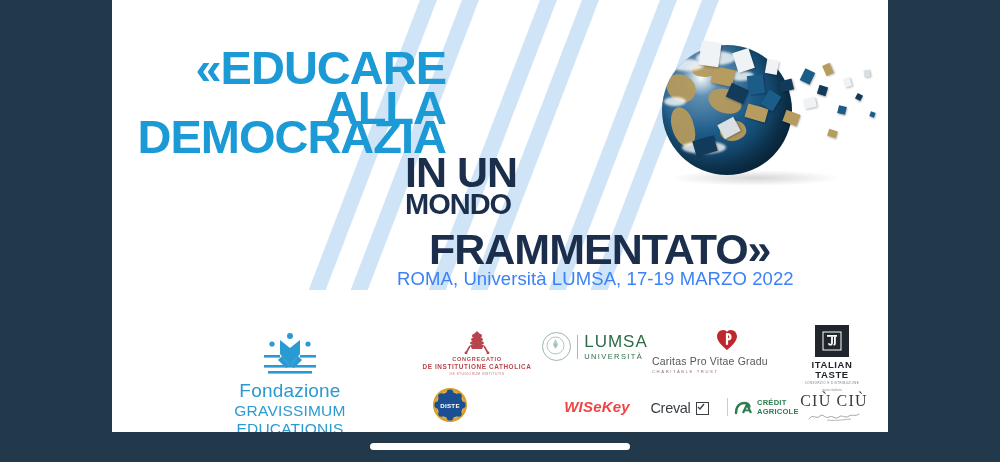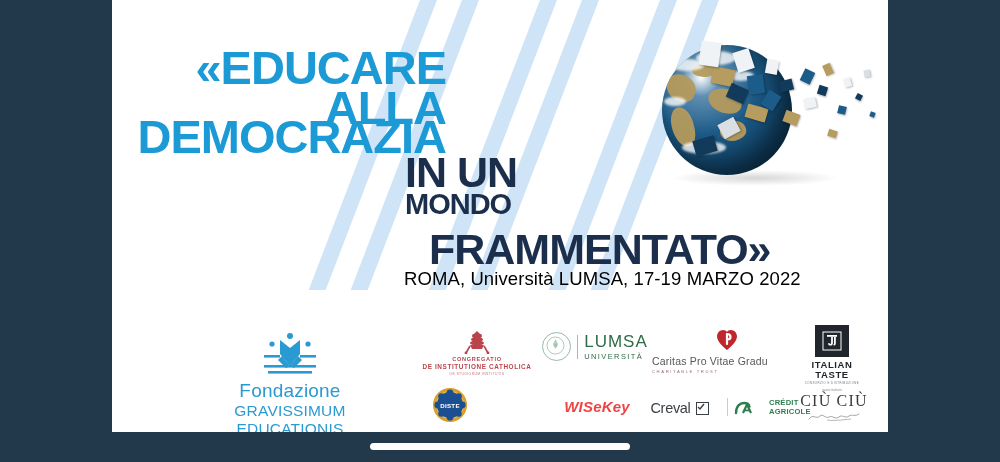--- a/index.html
+++ b/index.html
@@ -145,24 +145,24 @@
 
   #line-educare  { right: 442px; top: 44px;  font-size: 47px; }
   #line-alla     { right: 442px; top: 84px;  font-size: 47px; }
   #line-democ    { right: 442px; top: 113px; font-size: 47px; }
   #line-inun     { left: 293px;  top: 151px; font-size: 43px; }
   #line-mondo    { left: 293px;  top: 190px; font-size: 29px; }
   #line-framm    { left: 293px;  top: 228px; font-size: 43px; margin-left: 24px; }
 
   #subtitle {
     position: absolute;
-    left: 292px;
+    left: 285px;
     top: 268px;
     font-size: 18.5px;
-    color: #000000;
+    color: #3b82f6;
     white-space: nowrap;
     letter-spacing: 0.1px;
   }
 
   
   #logos-area {
     position: absolute;
     left: 0;
     top: 312px;
     width: 776px;
@@ -341,21 +341,21 @@
   }
 
   
   #logo-creditagricole {
     position: absolute;
     left: 622px;
     top: 87px;
     width: 110px;
     display: flex;
     align-items: center;
-    gap: 16px;
+    gap: 4px;
   }
   #ca-mark {
     width: 19px; height: 14px;
     flex: none;
   }
   #ca-text { color: #2e7d4f; font-size: 7.6px; font-weight: bold; line-height: 1.12; letter-spacing: 0.2px; }
 
   
   #logo-ciuciu {
     position: absolute;

